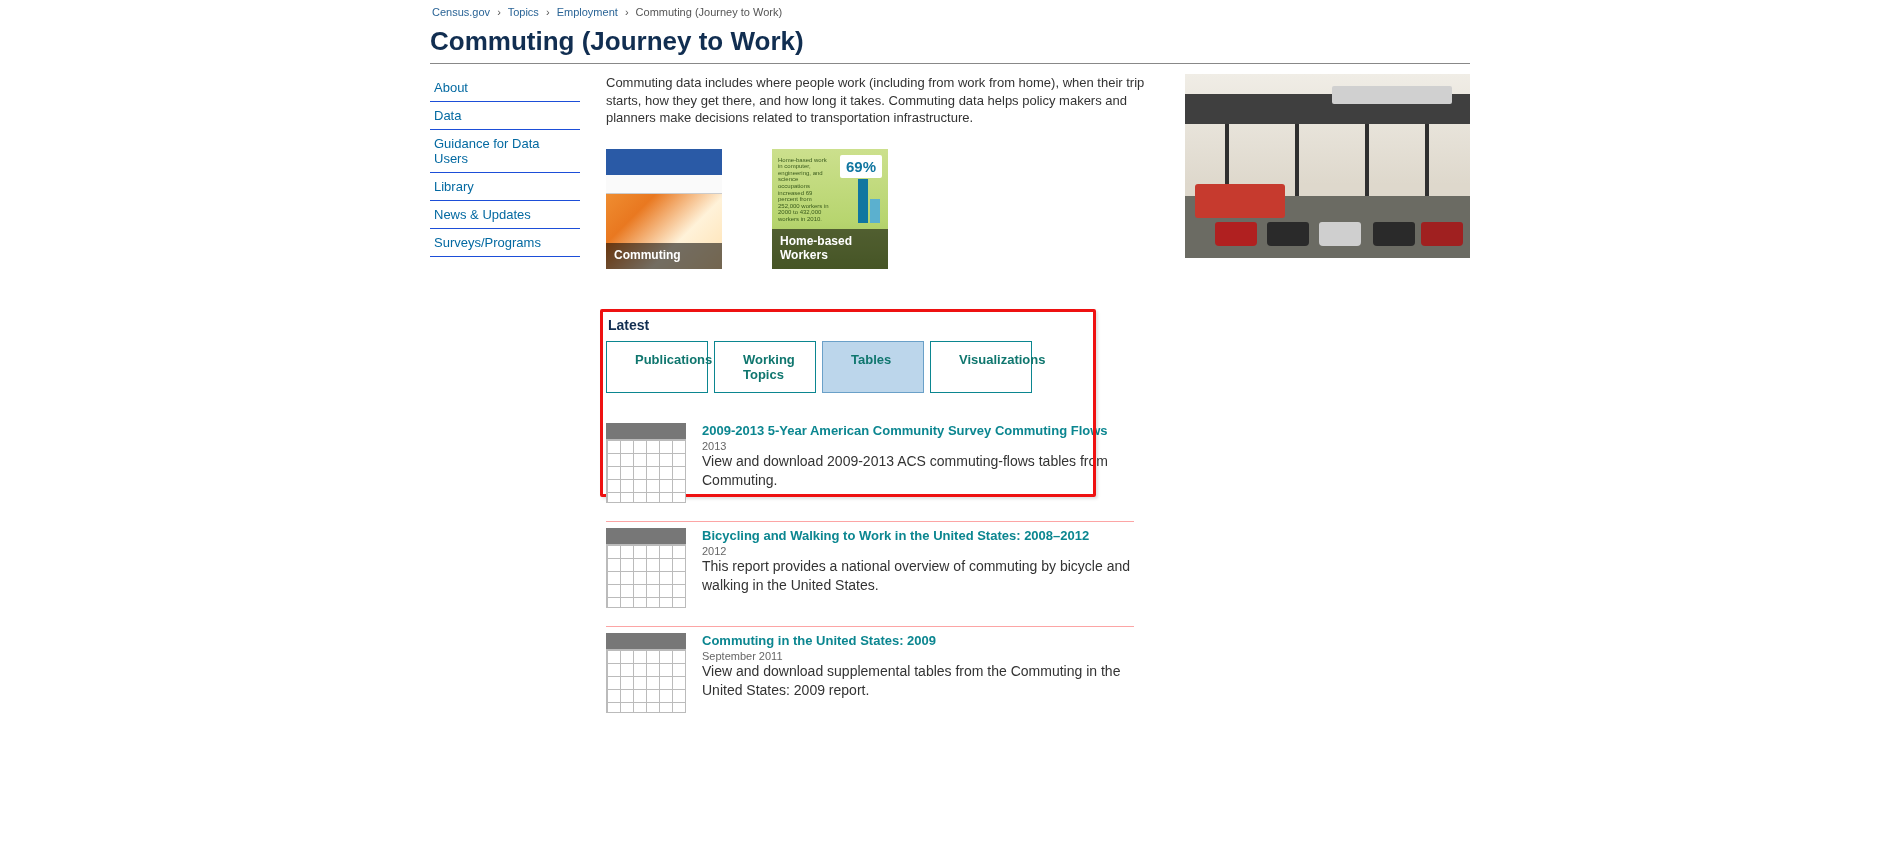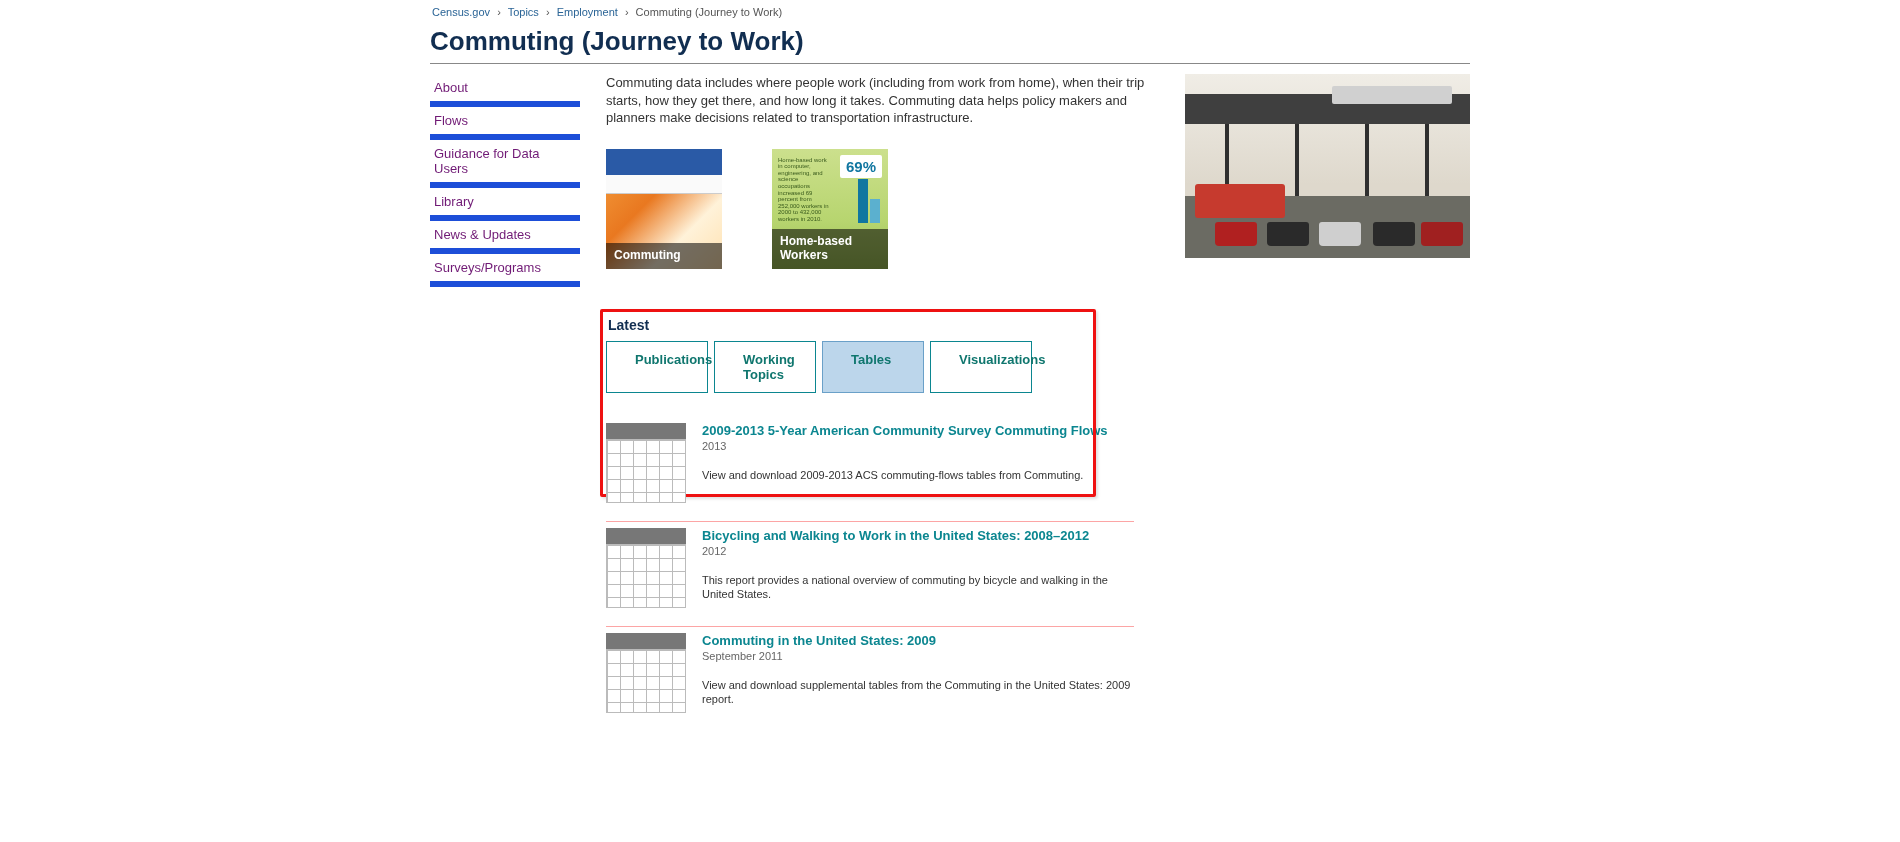--- a/index.html
+++ b/index.html
@@ -33,25 +33,25 @@
     display: flex;
     align-items: flex-start;
   }
   .sidebar {
     width: 150px;
     flex: 0 0 150px;
     margin-right: 26px;
   }
   .sidebar a {
     display: block;
-    color: #701a75;
+    color: #0369a1;
     text-decoration: none;
     font-size: 13px;
     padding: 6px 4px;
-    border-bottom: 6px solid #1d4ed8;
+    border-bottom: 1px solid #1d4ed8;
   }
   .main { flex: 1; }
   .top-row { display: flex; align-items: flex-start; }
   .intro-col { flex: 1; margin-right: 40px; }
   .intro {
     color: #333;
     font-size: 13px;
     line-height: 1.35;
     margin-bottom: 22px;
   }
@@ -155,21 +155,21 @@
   .thumb .grid {
     position:absolute; top:16px; left:0; right:0; bottom:0;
     background-image:
       linear-gradient(#bbb 1px, transparent 1px),
       linear-gradient(90deg, #bbb 1px, transparent 1px);
     background-size: 13px 13px;
     border:1px solid #bbb;
   }
   .item-body .title { color:#0b8690; font-weight:bold; font-size:13px; text-decoration:none; display:block; }
   .item-body .date { color:#666; font-size:11px; margin-top:2px; }
-  .item-body .desc { color:#333; font-size:11px; margin-top:16px; line-height:1.35; }
+  .item-body .desc { color:#333; font-size:14px; margin-top:0; line-height:1.35; }
 </style>
 </head>
 <body>
 
 <div class="container">
   <div class="breadcrumb">
     <a href="#">Census.gov</a>
     <span class="sep">›</span>
     <a href="#">Topics</a>
     <span class="sep">›</span>
@@ -177,21 +177,21 @@
     <span class="sep">›</span>
     <span>Commuting (Journey to Work)</span>
   </div>
 
   <h1 class="page-title">Commuting (Journey to Work)</h1>
   <hr class="title-hr">
 
   <div class="layout">
     <nav class="sidebar">
       <a href="#">About</a>
-      <a href="#">Flows</a>
+      <a href="#">Data</a>
       <a href="#">Guidance for Data Users</a>
       <a href="#">Library</a>
       <a href="#">News &amp; Updates</a>
       <a href="#">Surveys/Programs</a>
     </nav>
 
     <div class="main">
       <div class="top-row">
         <div class="intro-col">
           <p class="intro">Commuting data includes where people work (including from work from home), when their trip starts, how they get there, and how long it takes. Commuting data helps policy makers and planners make decisions related to transportation infrastructure.</p>

